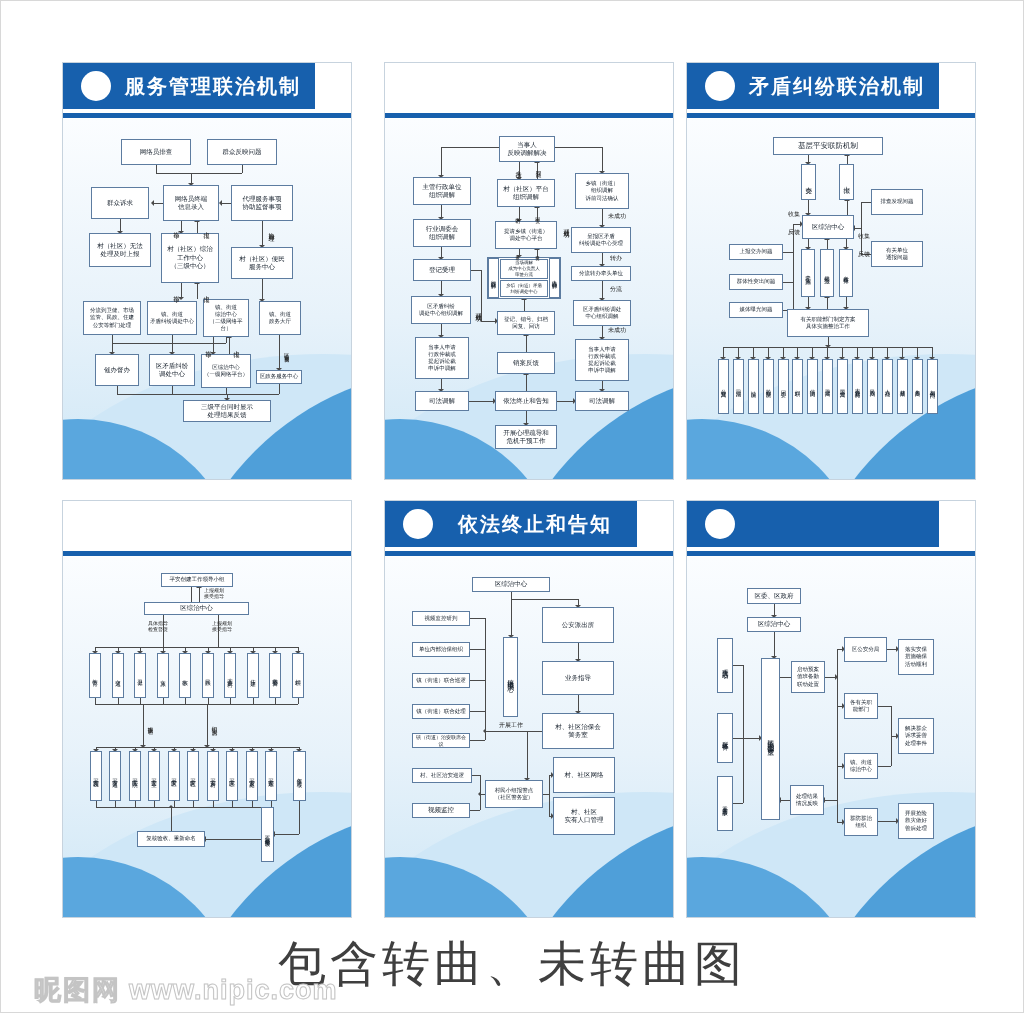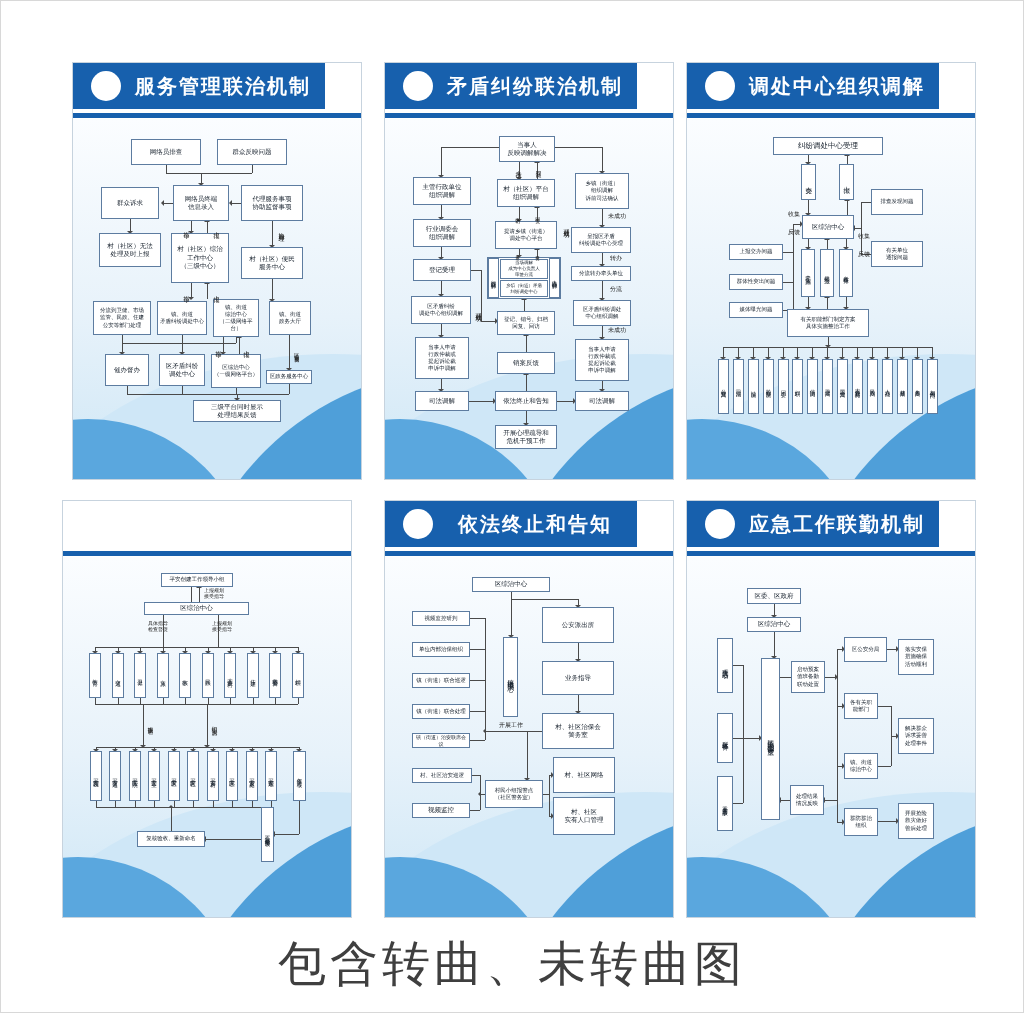--- a/index.html
+++ b/index.html
@@ -37,21 +37,21 @@
   .wm-logo{font-size:27px;letter-spacing:2px;}
   .wm-url{font-size:27px;letter-spacing:1px;}
   .idbar{position:absolute;left:781px;top:982px;width:237px;height:24px;background:#b3b3b3;
          color:#ffffff;font-size:14.5px;display:flex;align-items:center;justify-content:center;letter-spacing:0.5px;}
 </style>
 </head>
 <body>
 
 <div class="page">
 
-  <div class="panel" style="left:72px;top:62px;">
+  <div class="panel" style="left:62px;top:62px;">
     <div class="pbody">
       <div class="wv w1"></div>
       <div class="wv w3"></div>
       <div class="wv w4"></div>
       <div class="wv w2"></div>
       <div class="flow">
           <div class="ln" style="left: 93px; top: 102px; width: 1px; height: 8px;"></div>
           <div class="ln" style="left: 179px; top: 102px; width: 1px; height: 8px;"></div>
           <div class="ln" style="left: 93px; top: 110px; width: 86px; height: 1px;"></div>
           <div class="ln" style="left: 128px; top: 110px; width: 1px; height: 12px;"></div>
@@ -257,24 +257,20 @@
           <div class="nd v lab" style="left: 128px; top: 185px; width: 9px; height: 9px; font-size: 4px;">来访</div>
           <div class="nd v lab" style="left: 148px; top: 185px; width: 9px; height: 9px; font-size: 4px;">回复</div>
           <div class="nd v lab" style="left: 88px; top: 232px; width: 9px; height: 30px;">调处成功</div>
           <div class="nd v lab" style="left: 176px; top: 148px; width: 9px; height: 30px;">调处成功</div>
           <div class="nd lab" style="left: 219px; top: 150px; width: 26px; height: 8px;">未成功</div>
           <div class="nd lab" style="left: 222px; top: 192px; width: 18px; height: 8px;">转办</div>
           <div class="nd lab" style="left: 222px; top: 223px; width: 18px; height: 8px;">分流</div>
           <div class="nd lab" style="left: 219px; top: 264px; width: 26px; height: 8px;">未成功</div>
         </div>
     </div>
-    <div class="phead">
-      <span class="pdot"></span>
-      <span class="ptitle">矛盾纠纷联治机制</span>
-    </div>
     <div class="pstripe"></div>
   </div>
 
   <div class="panel" style="left:686px;top:62px;">
     <div class="pbody">
       <div class="wv w1"></div>
       <div class="wv w3"></div>
       <div class="wv w4"></div>
       <div class="wv w2"></div>
       <div class="flow">
@@ -335,21 +331,21 @@
           <div class="ln" style="left: 185px; top: 284px; width: 1px; height: 12px;"></div>
           <div class="arr a-d" style="left: 182px; top: 294px;"></div>
           <div class="ln" style="left: 200px; top: 284px; width: 1px; height: 12px;"></div>
           <div class="arr a-d" style="left: 197px; top: 294px;"></div>
           <div class="ln" style="left: 215px; top: 284px; width: 1px; height: 12px;"></div>
           <div class="arr a-d" style="left: 212px; top: 294px;"></div>
           <div class="ln" style="left: 230px; top: 284px; width: 1px; height: 12px;"></div>
           <div class="arr a-d" style="left: 227px; top: 294px;"></div>
           <div class="ln" style="left: 245px; top: 284px; width: 1px; height: 12px;"></div>
           <div class="arr a-d" style="left: 242px; top: 294px;"></div>
-          <div class="nd" style="left: 86px; top: 74px; width: 110px; height: 18px; font-size: 7.5px;">纠纷调处中心受理</div>
+          <div class="nd" style="left: 86px; top: 74px; width: 110px; height: 18px; font-size: 7.5px;">基层平安联防机制</div>
           <div class="nd v" style="left: 114px; top: 101px; width: 15px; height: 36px;">交办</div>
           <div class="nd v" style="left: 152px; top: 101px; width: 15px; height: 36px;">上报</div>
           <div class="nd" style="left: 42px; top: 181px; width: 54px; height: 16px; font-size: 5.5px;">上报交办问题</div>
           <div class="nd" style="left: 42px; top: 211px; width: 54px; height: 16px; font-size: 5.5px;">群体性突出问题</div>
           <div class="nd" style="left: 42px; top: 239px; width: 54px; height: 16px; font-size: 5.5px;">媒体曝光问题</div>
           <div class="nd" style="left: 115px; top: 152px; width: 52px; height: 24px;">区综治中心</div>
           <div class="nd" style="left: 184px; top: 126px; width: 52px; height: 26px; font-size: 5.5px;">排查发现问题</div>
           <div class="nd" style="left: 184px; top: 178px; width: 52px; height: 26px; font-size: 5.5px;">有关单位
 通报问题</div>
           <div class="nd v" style="left: 114px; top: 186px; width: 14px; height: 48px; font-size: 5.5px;">牵头实施</div>
@@ -373,21 +369,21 @@
           <div class="nd v" style="left: 225px; top: 296px; width: 11px; height: 55px; font-size: 5.5px;">水务局</div>
           <div class="nd v" style="left: 240px; top: 296px; width: 11px; height: 55px; font-size: 5.5px;">相关部门</div>
           <div class="nd lab" style="left: 98px; top: 148px; width: 18px; height: 8px;">收集</div>
           <div class="nd lab" style="left: 98px; top: 166px; width: 18px; height: 8px;">反馈</div>
           <div class="nd lab" style="left: 168px; top: 170px; width: 18px; height: 8px;">收集</div>
           <div class="nd lab" style="left: 168px; top: 188px; width: 18px; height: 8px;">反馈</div>
         </div>
     </div>
     <div class="phead">
       <span class="pdot"></span>
-      <span class="ptitle">调处中心组织调解</span>
+      <span class="ptitle">矛盾纠纷联治机制</span>
     </div>
     <div class="pstripe"></div>
   </div>
 
   <div class="panel" style="left:62px;top:500px;">
     <div class="pbody">
       <div class="wv w1"></div>
       <div class="wv w3"></div>
       <div class="wv w4"></div>
       <div class="wv w2"></div>
@@ -645,22 +641,25 @@
 情况反映</div>
           <div class="nd" style="left: 157px; top: 307px; width: 34px; height: 28px; font-size: 5.5px;">群防群治
 组织</div>
           <div class="nd" style="left: 211px; top: 302px; width: 36px; height: 36px; font-size: 5.5px;">开展抢险
 救灾做好
 善后处理</div>
         </div>
     </div>
     <div class="phead">
       <span class="pdot"></span>
-      <span class="ptitle">应急工作联勤机制</span>
     </div>
     <div class="pstripe"></div>
   </div>
 
   <div class="caption">包含转曲、未转曲图</div>
 
+  <div class="wm">
+    <span class="wm-logo">昵图网</span>
+    <span class="wm-url">www.nipic.com</span>
+  </div>
 
 
 </div>
 
 </body></html>

